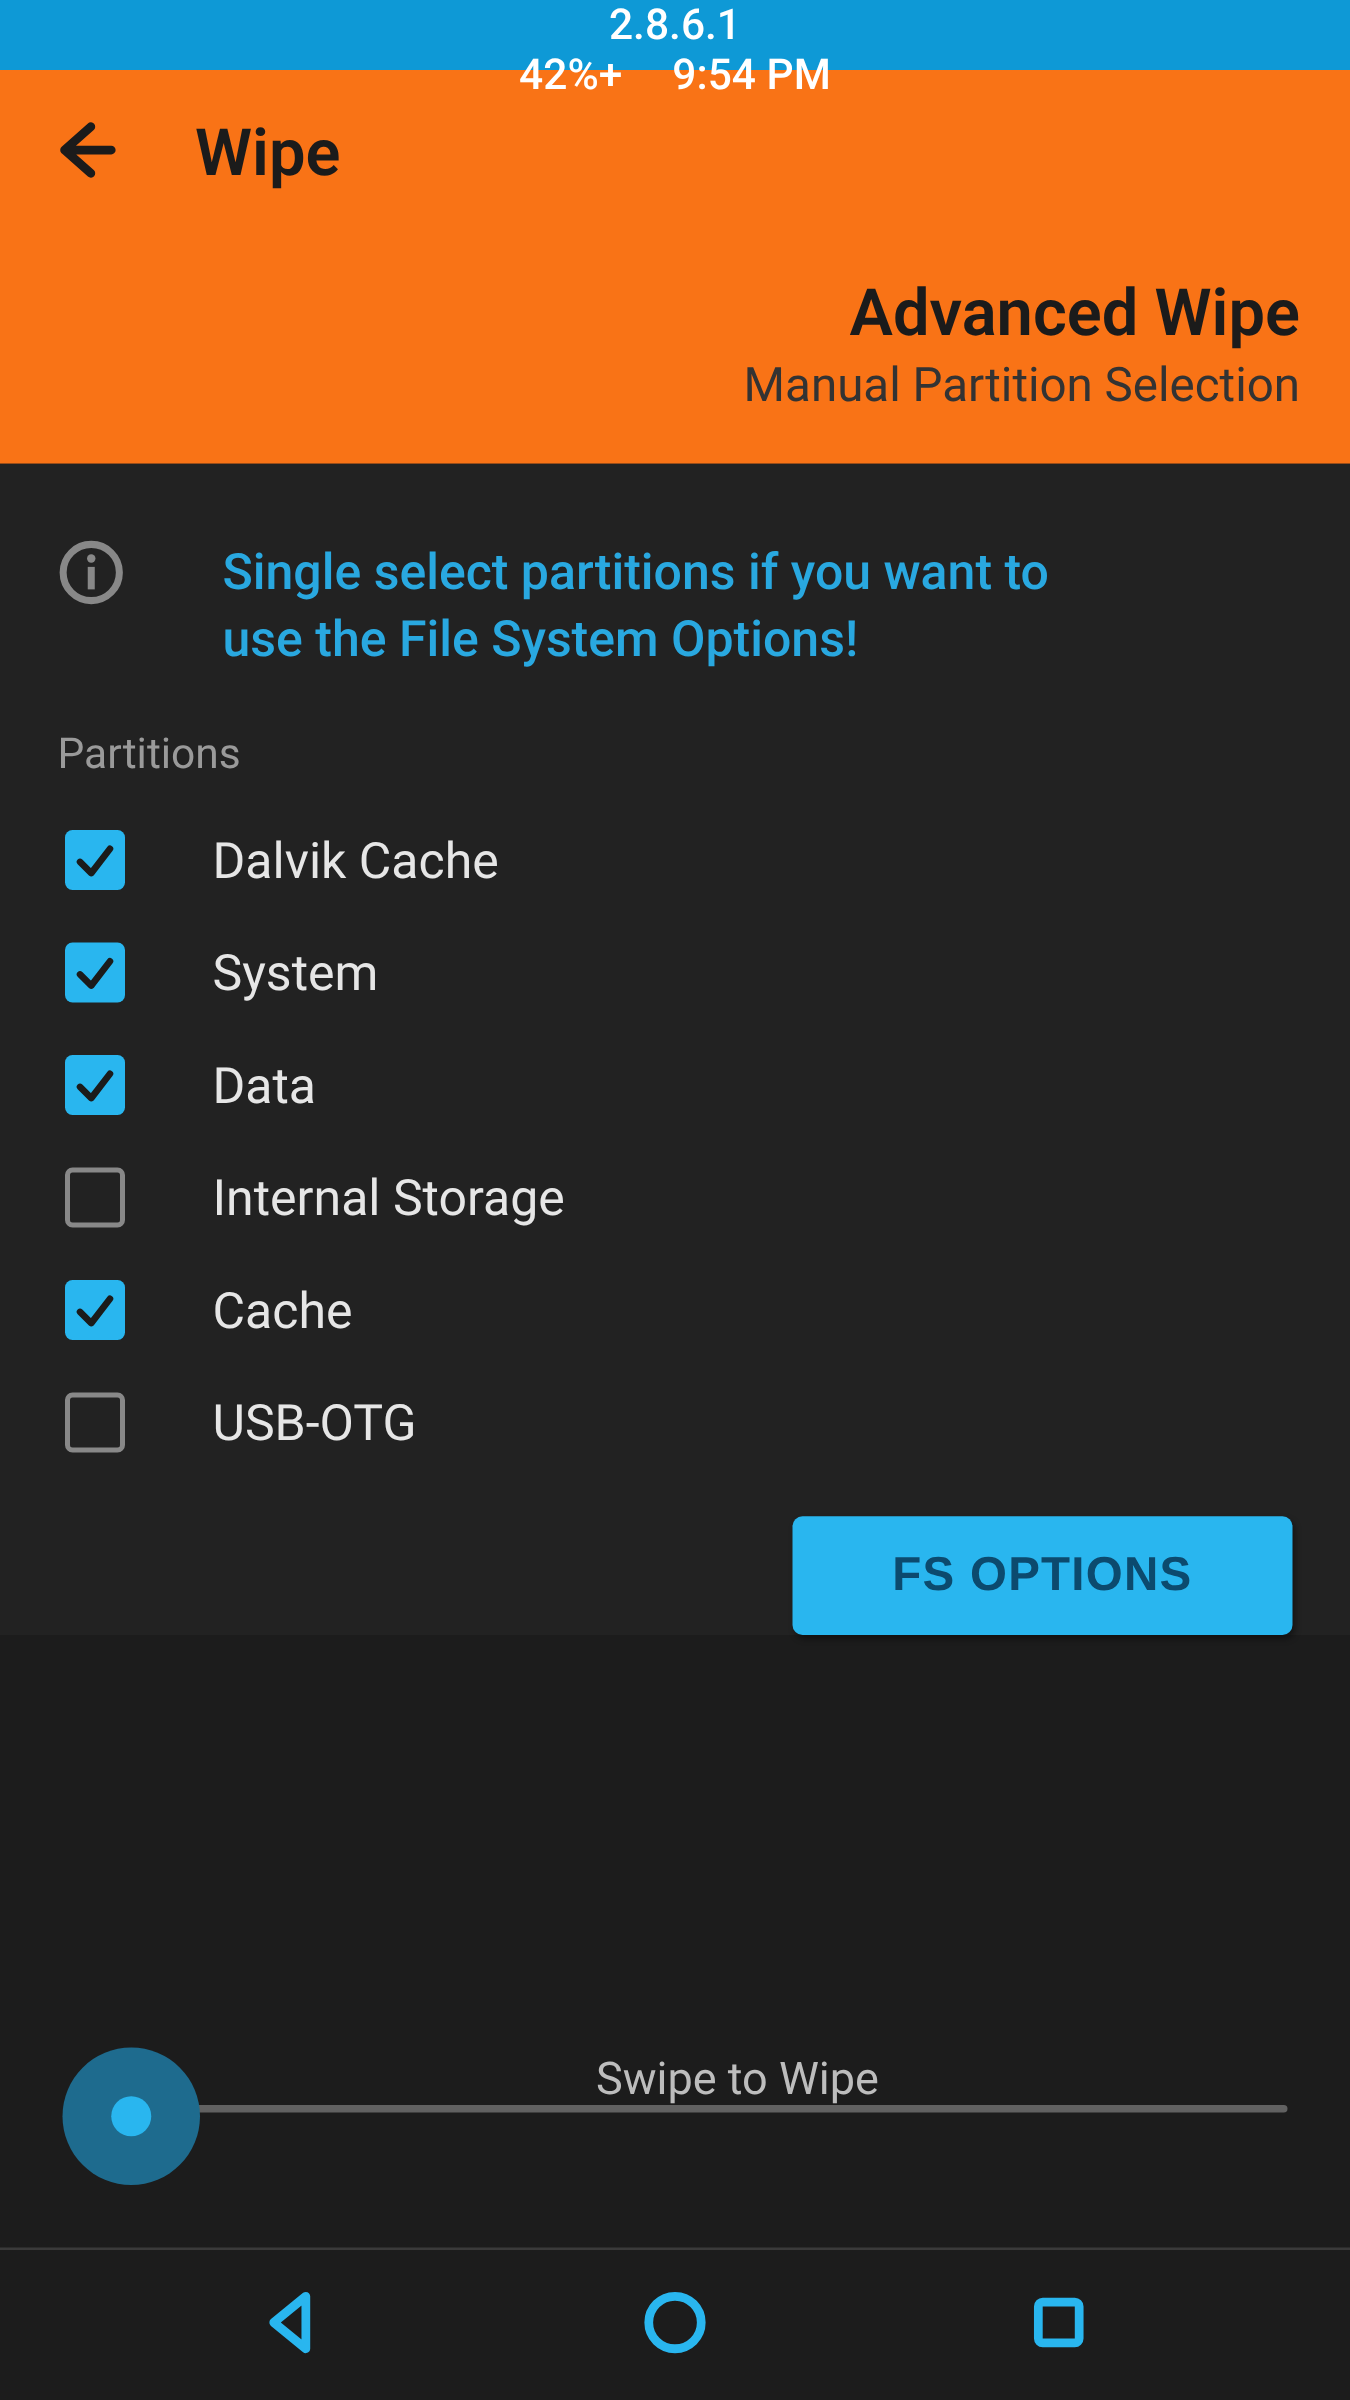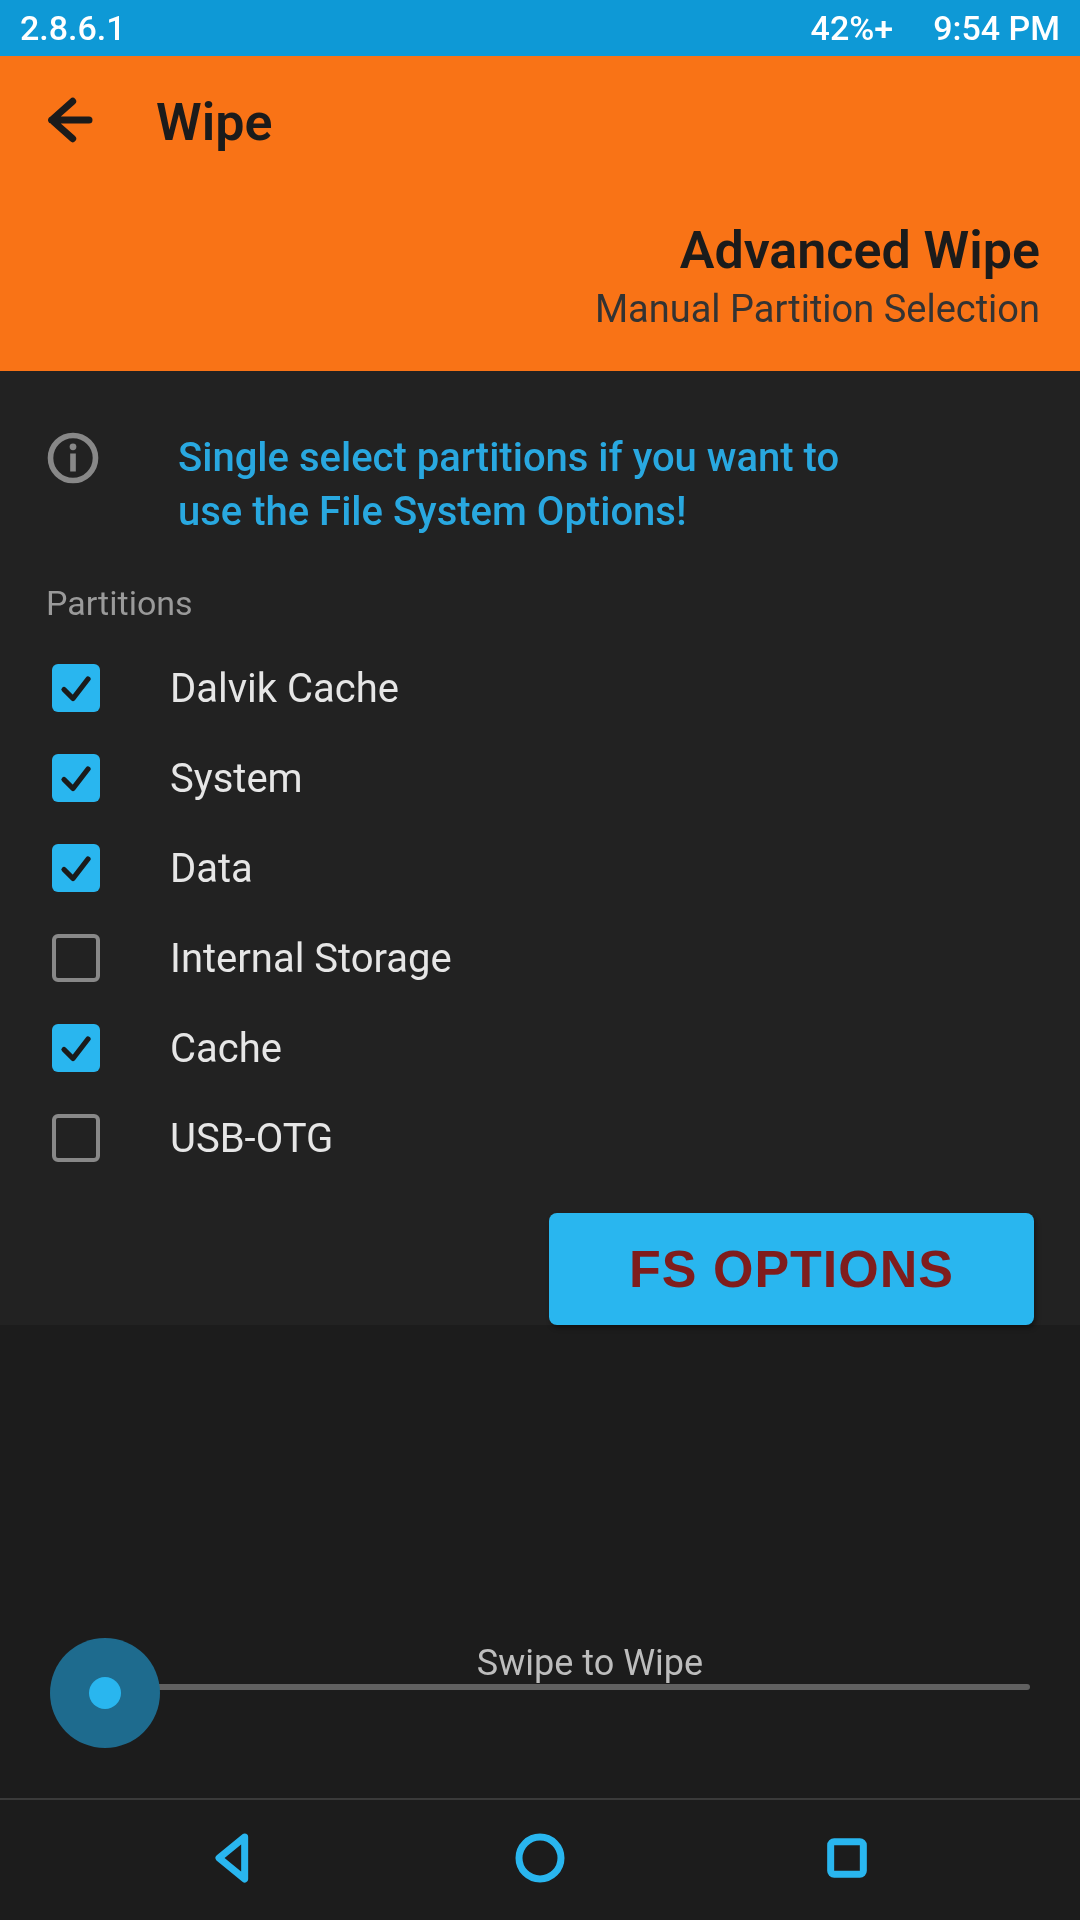--- a/index.html
+++ b/index.html
@@ -14,20 +14,21 @@
   .status-bar {
     background: #0e99d6;
     color: #ffffff;
     height: 56px;
     display: flex;
     align-items: center;
     justify-content: space-between;
     padding: 0 20px;
     font-size: 34px;
     font-weight: 500;
+    flex-direction: column;
   }
   .status-right { display: flex; gap: 40px; }
 
   
   .header {
     background: #f97316;
     padding: 26px 40px 40px 40px;
   }
   .header-row1 {
     display: flex;
@@ -113,22 +114,22 @@
     color: #e6e6e6;
   }
 
   .fs-button-wrap {
     display: flex;
     justify-content: flex-end;
     margin-top: 30px;
   }
   .fs-button {
     background: #29b6ef;
-    color: #7f1d1d;
-    font-size: 52px;
+    color: #0c4a6e;
+    font-size: 38px;
     font-weight: 600;
     letter-spacing: 1px;
     padding: 26px 80px;
     border: none;
     border-radius: 8px;
     box-shadow: 2px 3px 5px rgba(0,0,0,.4);
   }
 
   
   .swipe-area {

